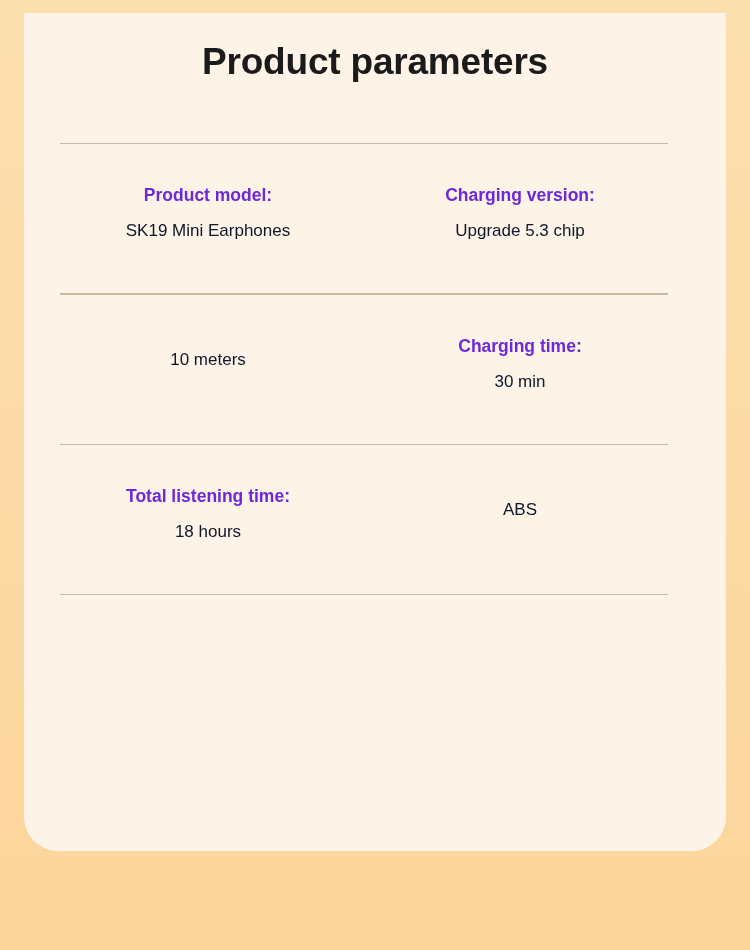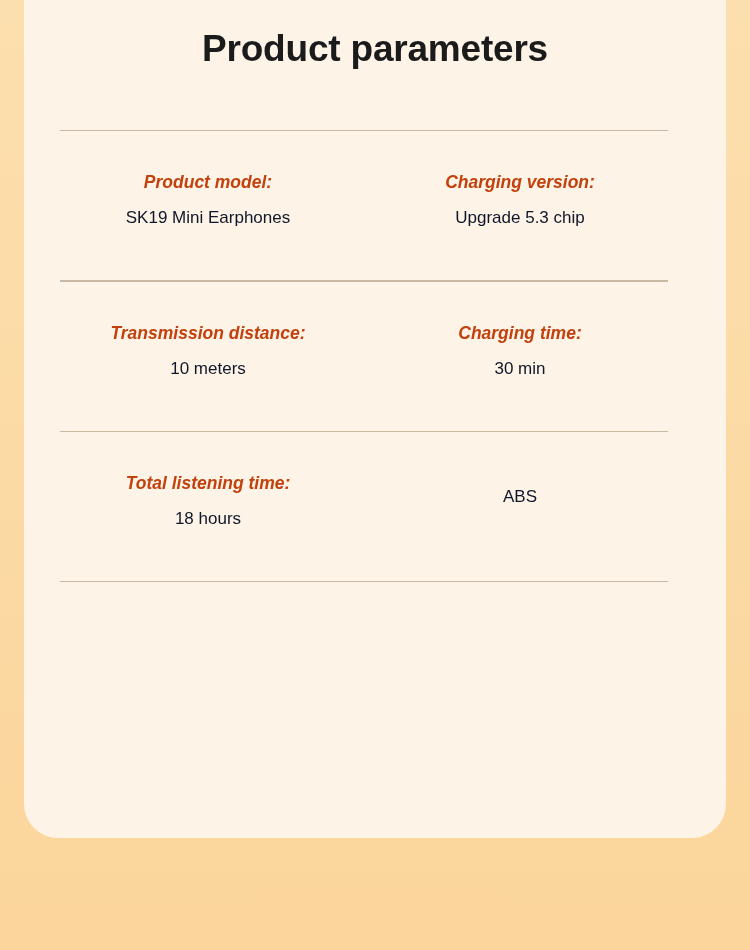--- a/index.html
+++ b/index.html
@@ -17,21 +17,21 @@
   .page {
     position: relative;
     width: 750px;
     height: 950px;
     background: linear-gradient(180deg, #fcdfae 0%, #fbd59b 100%);
   }
 
   .card {
     position: absolute;
     left: 24px;
-    top: 0;
+    top: 13px;
     width: 702px;
     height: 838px;
     background: #fdf3e6;
     border-bottom-left-radius: 34px;
     border-bottom-right-radius: 34px;
   }
 
   .title {
     position: absolute;
     top: 28px;
@@ -72,24 +72,23 @@
     padding-top: 40px;
     box-sizing: border-box;
   }
 
   .cell.left  { padding-right: 8px; }
   .cell.right { padding-left: 8px; }
 
   .label {
     font-size: 17.5px;
     font-weight: bold;
-    color: #c2410c;
+    color: #6d28d9;
     line-height: 22px;
     white-space: nowrap;
-    font-style: italic;
   }
 
   .value {
     margin-top: 14px;
     font-size: 17px;
     color: #0f172a;
     line-height: 22px;
     white-space: nowrap;
     font-weight: 400;
   }
@@ -117,21 +116,20 @@
         </div>
       </div>
 
       <div class="rule"></div>
 
 
       <div class="rule"></div>
 
       <div class="row">
         <div class="cell left">
-          <div class="label">Transmission distance:</div>
           <div class="value">10 meters</div>
         </div>
         <div class="cell right">
           <div class="label">Charging time:</div>
           <div class="value">30 min</div>
         </div>
       </div>
 
       <div class="rule"></div>
 

